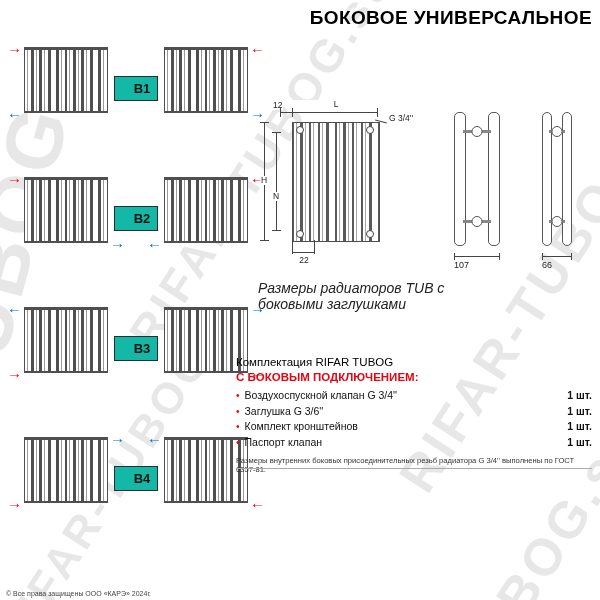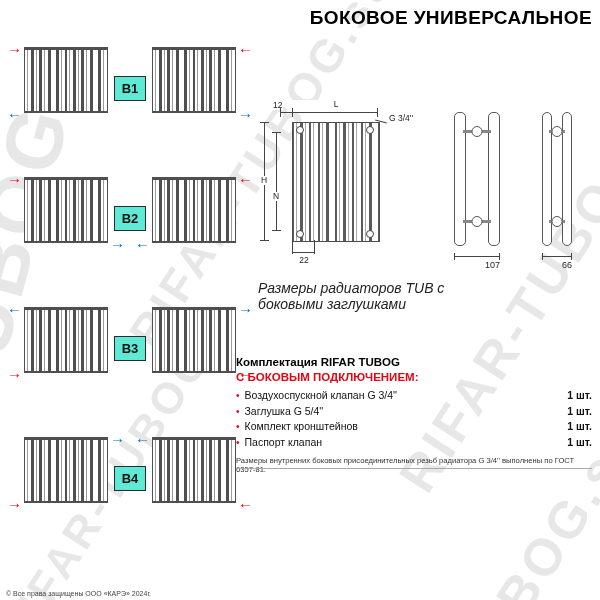--- a/index.html
+++ b/index.html
@@ -21,23 +21,23 @@
 
   
   .schemes{position:absolute;left:24px;top:46px;width:216px;z-index:1;}
   .scheme-row{display:flex;align-items:center;height:68px;margin-bottom:62px;}
   .radiator{position:relative;width:84px;height:64px;flex:0 0 auto;
     background:repeating-linear-gradient(90deg,
       #4f4f4f 0 1.4px,#ffffff 1.4px 3.4px,#9a9a9a 3.4px 4.2px,
       #ffffff 4.2px 7px,#4f4f4f 7px 8.4px);}
   .radiator::before,.radiator::after{content:"";position:absolute;left:0;right:0;height:2.5px;background:#4f4f4f;}
   .radiator::before{top:-1px;} .radiator::after{bottom:-1px;}
-  .scheme-label{width:30px;height:23px;border:1.6px solid #2b2b2b;background:#5eead4;
+  .scheme-label{width:30px;height:23px;border:1.6px solid #2b2b2b;background:#14b8a6;
     font-weight:700;font-size:13px;display:flex;align-items:center;justify-content:center;
-    margin:16px 6px 0 6px;flex:0 0 auto;}
+    margin:16px 6px 0 6px;flex:0 0 auto;padding-left:12px;}
   .arr{position:absolute;font-size:15px;font-weight:700;line-height:1;z-index:2;}
   .arr.red{color:#e30613;} .arr.blue{color:#0070c0;}
   .tl{top:-8px;left:-17px;} .tr{top:-8px;right:-17px;}
   .bl{bottom:-8px;left:-17px;} .br{bottom:-8px;right:-17px;}
 
   
   .tdraw{position:absolute;left:258px;top:100px;width:195px;height:178px;z-index:1;font-size:9px;color:#222;}
   .td-rad{position:absolute;left:34px;top:22px;width:86px;height:118px;border:1px solid #4f4f4f;
     background:repeating-linear-gradient(90deg,
       #5a5a5a 0 1.2px,#ffffff 1.2px 3.2px,#a8a8a8 3.2px 4px,
@@ -57,25 +57,25 @@
   .t-l{left:0;} .t-r{right:0;}
   .sv-link{position:absolute;left:9px;right:9px;height:3px;background:#888;}
   .sv2 .sv-link{left:7px;right:7px;}
   .lk-top{top:22px;} .lk-bot{top:112px;}
   .nip{position:absolute;left:50%;transform:translateX(-50%);width:9px;height:9px;
     border:1px solid #555;border-radius:50%;background:#fff;}
   .nip.top{top:18px;} .nip.bot{top:108px;}
   .sdim{position:absolute;left:0;right:0;top:148px;height:1px;background:#444;}
   .sdim::before,.sdim::after{content:"";position:absolute;top:-3px;width:1px;height:7px;background:#444;}
   .sdim::before{left:0;} .sdim::after{right:0;}
-  .sdim-label{position:absolute;left:0;right:0;top:152px;text-align:right;font-size:9px;color:#222;}
+  .sdim-label{position:absolute;left:0;right:0;top:152px;text-align:left;font-size:9px;color:#222;}
 
   
   .kit{position:absolute;left:236px;top:356px;width:356px;z-index:1;}
-  .kit-title{font-size:11.5px;font-weight:700;color:#000;}
+  .kit-title{font-size:11.5px;font-weight:400;color:#000;}
   .kit-sub{font-size:11.5px;font-weight:700;color:#e30613;margin:3px 0 6px;}
   .kit-item{display:flex;justify-content:space-between;align-items:baseline;font-size:10.5px;margin:3.5px 0;}
   .kit-name{display:flex;gap:5px;align-items:baseline;}
   .bullet{color:#e30613;font-size:10px;}
   .kit-qty{font-size:10.5px;font-weight:bold;}
   .kit-note{font-size:7.6px;color:#333;margin-top:8px;}
   .desc{position:absolute;left:236px;top:468px;width:356px;z-index:1;
     font-size:10.5px;line-height:1.5;border-top:1px solid #aaa;padding-top:9px;text-align:justify;}
   .desc p{margin:0 0 9px;}
   .min-len{font-weight:700;text-align:left;}
@@ -210,21 +210,21 @@
     <div class="kit-item">
       <span class="kit-name">
           <span class="bullet">•</span>
           <span>Воздухоспускной клапан G 3/4''</span>
         </span>
       <span class="kit-qty">1 шт.</span>
     </div>
     <div class="kit-item">
       <span class="kit-name">
           <span class="bullet">•</span>
-          <span>Заглушка G 5/4''</span>
+          <span>Заглушка G 3/6''</span>
         </span>
       <span class="kit-qty">1 шт.</span>
     </div>
     <div class="kit-item">
       <span class="kit-name">
           <span class="bullet">•</span>
           <span>Комплект кронштейнов</span>
         </span>
       <span class="kit-qty">1 шт.</span>
     </div>

